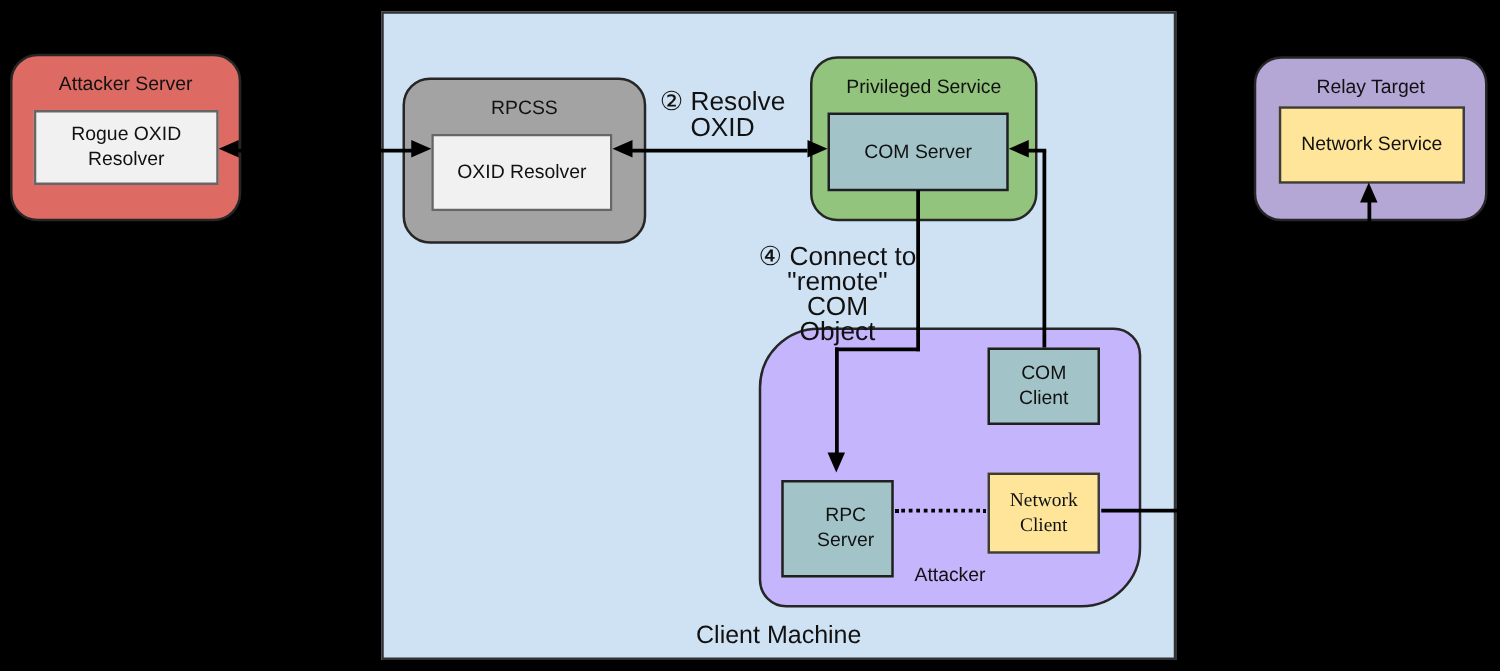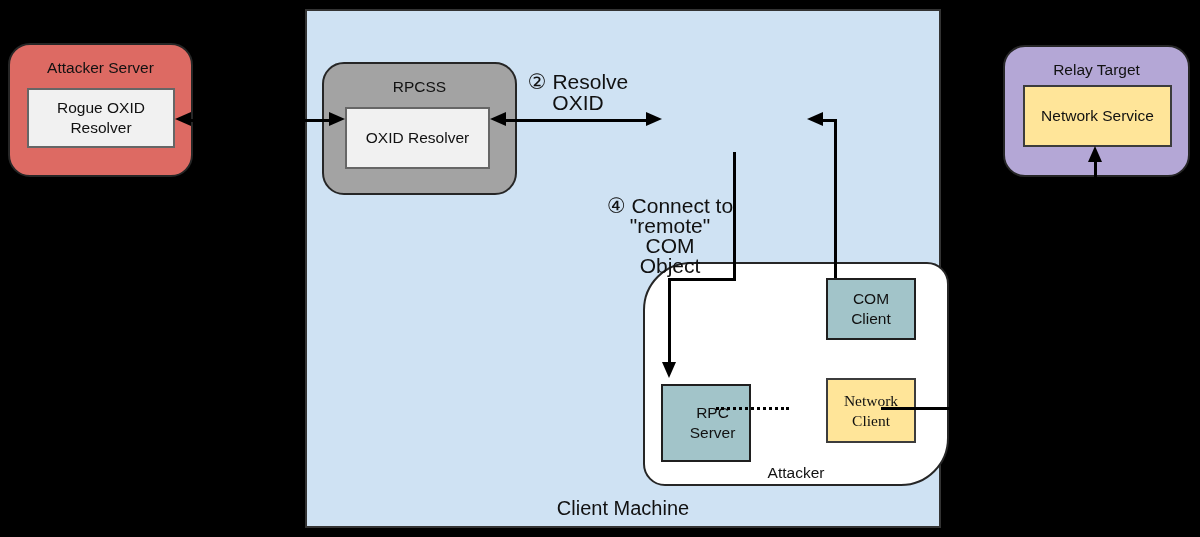--- a/index.html
+++ b/index.html
@@ -37,34 +37,38 @@
   <div class="group-box" style="left:8px;top:43px;width:185px;height:134px;background:#dd6a63;">
     <div class="box-title">Attacker Server</div>
     <div class="inner-box plain-box" style="left:17px;top:43px;width:148px;height:60px;">Rogue OXID Resolver</div>
   </div>
 
   <div class="group-box" style="left:322px;top:62px;width:195px;height:133px;background:#a3a3a3;">
     <div class="box-title">RPCSS</div>
     <div class="inner-box plain-box" style="left:21px;top:43px;width:145px;height:62px;">OXID Resolver</div>
   </div>
 
+  <div class="group-box" style="left:648px;top:45px;width:182px;height:132px;background:#93c47d;">
+    <div class="box-title">Privileged Service</div>
+    <div class="inner-box teal" style="left:12px;top:43px;width:145px;height:63px;">COM Server</div>
+  </div>
 
   <div class="group-box" style="left:1003px;top:45px;width:187px;height:132px;background:#b4a7d6;">
     <div class="box-title">Relay Target</div>
     <div class="inner-box yellow" style="left:18px;top:38px;width:149px;height:62px;">Network Service</div>
   </div>
 
-  <div class="group-box" style="left:607px;top:262px;width:306px;height:224px;background:#ffffff;border-radius:48px 22px 48px 22px;margin-left:36px;">
+  <div class="group-box" style="left:607px;top:262px;width:306px;height:224px;background:#c4b5fd;border-radius:48px 22px 48px 22px;">
     <div class="inner-box teal" style="left:181px;top:14px;width:90px;height:62px;">COM
 Client</div>
     <div class="inner-box teal" style="left:16px;top:120px;width:90px;height:78px;padding-left:13px;">RPC
 Server</div>
     <div class="inner-box yellow" style="left:181px;top:114px;width:90px;height:65px;font-family:Liberation Serif, serif;">Network
 Client</div>
-    <div class="free-label" style="left:0;right:0;top:200px;">Attacker</div>
+    <div class="free-label" style="left:0;right:0;top:188px;">Attacker</div>
   </div>
 
   <div class="line" style="left:186px;top:119px;width:146px;height:3px;"></div>
   <div class="arrow arrow-left" style="left:175px;top:112px;"></div>
   <div class="arrow arrow-right" style="left:329px;top:112px;"></div>
 
   <div class="line" style="left:504px;top:119px;width:142px;height:3px;"></div>
   <div class="arrow arrow-left" style="left:490px;top:112px;"></div>
   <div class="arrow arrow-right" style="left:646px;top:112px;"></div>
 

